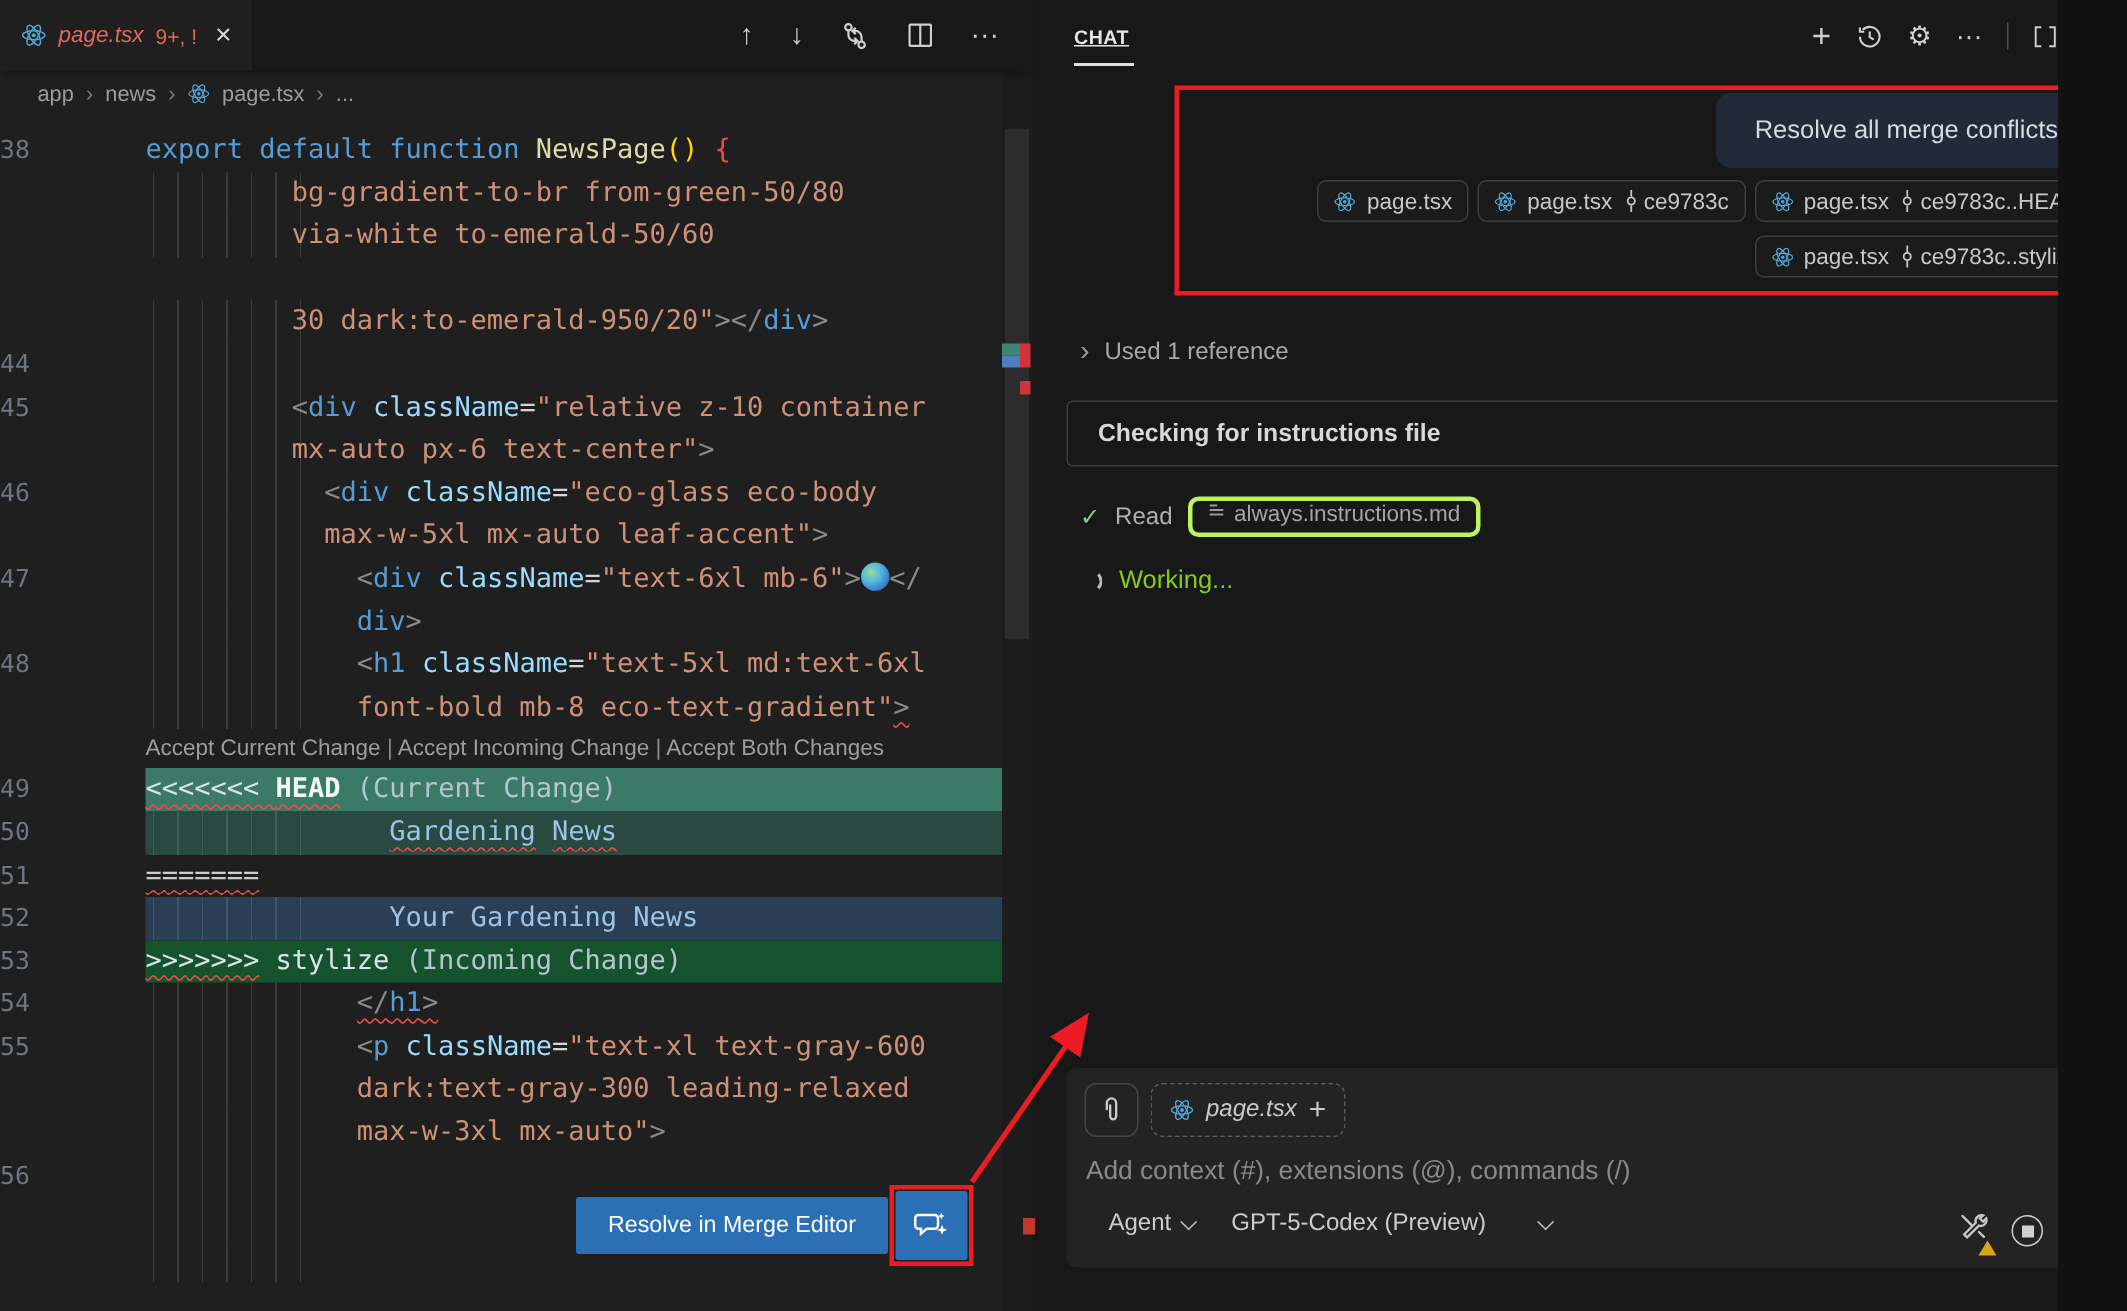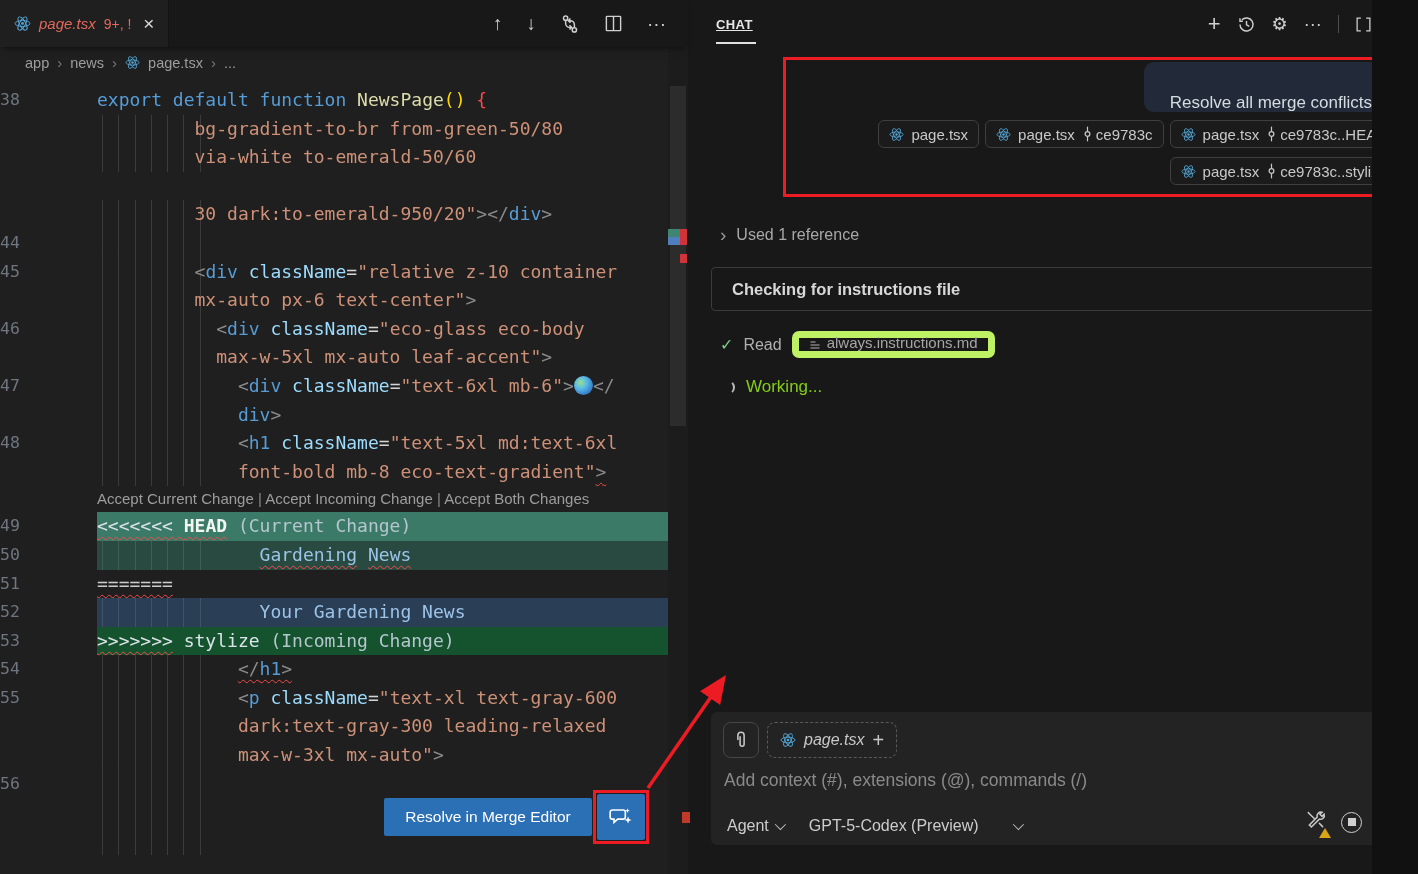--- a/index.html
+++ b/index.html
@@ -58,55 +58,55 @@
 
   
   .chat-pane { position:absolute; left:688px; top:0; width:730px; height:874px; background:#181818; }
   .chat-head { position:relative; height:48px; display:flex; align-items:center; }
   .chat-tab { margin-left:28px; font-size:13px; font-weight:bold; letter-spacing:.4px; color:#e6e6e6; cursor:pointer;text-decoration:underline; }
   .chat-tab-underline { position:absolute; left:28px; top:42px; width:40px; height:2px; background:#e0e0e0; }
   .chat-actions { margin-left:auto; margin-right:18px; display:flex; align-items:center; gap:16px; color:#cfcfcf; }
   .chat-actions .ico { font-size:18px; cursor:pointer; display:flex; align-items:center; }
   .vdiv { width:1px; height:18px; background:#4d4d4d; }
 
-  .bubble { position:absolute; right:20px; top:62px; height:50px; line-height:50px; padding:16px 26px;
+  .bubble { position:absolute; right:20px; top:62px; height:50px; line-height:50px; padding:0 26px;
             background:#222a39; border-radius:10px; font-size:17px; color:#d4dbe1; cursor:default; }
   .chips-row { position:absolute; right:20px; display:flex; gap:6px; justify-content:flex-end; }
   .chips-row.r1 { top:120px; } .chips-row.r2 { top:157px; }
   .chip { height:28px; display:flex; align-items:center; gap:7px; padding:0 10px; border:1px solid #3f3f3f;
           border-radius:6px; font-size:15px; color:#c8c8c8; cursor:pointer; background:#1b1b1b; }
   .chip .ref { display:flex; align-items:center; gap:3px; }
 
   .used-ref { position:absolute; left:32px; top:225px; display:flex; align-items:center; gap:10px;
               font-size:16px; color:#a8a8a8; cursor:pointer; }
   .chev { color:#9a9a9a; font-size:19px; line-height:1; }
   .check-box { position:absolute; left:23px; right:21px; top:267px; height:44px; border:1px solid #3b3b3b;
                border-radius:4px; display:flex; align-items:center; padding:0 16px 0 20px; cursor:pointer; }
   .check-box .lbl { font-size:16.5px; font-weight:bold; color:#d8d8d8; }
   .check-box .chev { margin-left:auto; }
   .read-row { position:absolute; left:32px; top:331px; display:flex; align-items:center; gap:10px; }
   .checkmark { color:#7fd08a; font-size:16px; }
   .read-lbl { font-size:16px; color:#b0b0b0; }
-  .file-chip { height:27px; display:flex; align-items:flex-end; gap:6px; padding:0 10px; border:7px solid #bef264;
+  .file-chip { height:27px; display:flex; align-items:flex-start; gap:6px; padding:0 10px; border:3px solid #bef264;
                border-radius:7px; font-size:15px; color:#a5a5a5; cursor:pointer; }
   .working-row { position:absolute; left:32px; top:377px; display:flex; align-items:center; gap:11px;
                  font-size:17px; color:#84cc16; }
   .crescent { width:15px; height:15px; border-radius:50%; border:2px solid transparent; border-right-color:#b9b9b9; }
 
   .input-box { position:absolute; left:23px; right:22px; top:712px; height:133px; background:#232323;
                border-radius:6px; }
   .in-chips { position:absolute; left:12px; top:10px; display:flex; gap:8px; align-items:center; }
   .clip-chip { width:36px; height:36px; border:1px solid #464646; border-radius:8px; display:flex;
                align-items:center; justify-content:center; cursor:pointer; }
   .ctx-chip { height:36px; border:1px dashed #5a5a5a; border-radius:8px; display:flex; align-items:center;
               gap:8px; padding:0 12px; cursor:pointer; }
   .ctx-chip .fname { font-style:italic; font-size:16px; color:#c8c8c8; }
   .ctx-chip .plus { color:#c8c8c8; font-size:20px; font-weight:normal; }
   .in-placeholder { position:absolute; left:13px; top:58px; font-size:17.5px; color:#8a8a8a; cursor:text; }
-  .in-bottom { position:absolute; left:16px; right:12px; bottom:10px; height:28px; display:flex; align-items:flex-end; }
+  .in-bottom { position:absolute; left:28px; right:12px; bottom:10px; height:28px; display:flex; align-items:flex-start; }
   .dd { display:flex; align-items:center; gap:6px; font-size:16px; color:#cccccc; cursor:pointer; }
   .dd + .dd { margin-left:26px;gap:34px; }
   .cdown { width:8px; height:8px; border-right:1.6px solid #bdbdbd; border-bottom:1.6px solid #bdbdbd;
            transform:rotate(45deg) translateY(-2px); }
   .in-icons { margin-left:auto; display:flex; align-items:center; gap:14px; }
   .stop-btn { width:21px; height:21px; border:1.6px solid #d0d0d0; border-radius:50%; display:flex;
               align-items:center; justify-content:center; cursor:pointer; }
   .stop-sq { width:8px; height:8px; background:#d0d0d0; }
   .tools-wrap { position:relative; cursor:pointer; }
   .warn-tri { position:absolute; right:-4px; bottom:-3px; width:0; height:0; border-left:6px solid transparent;

